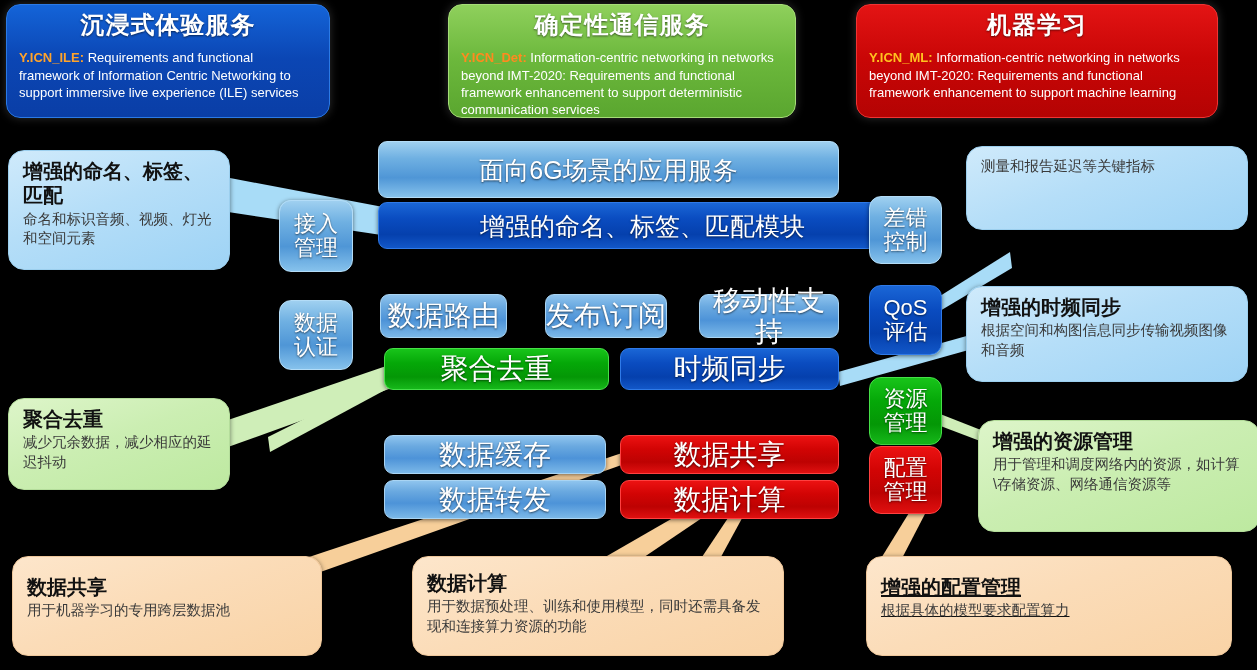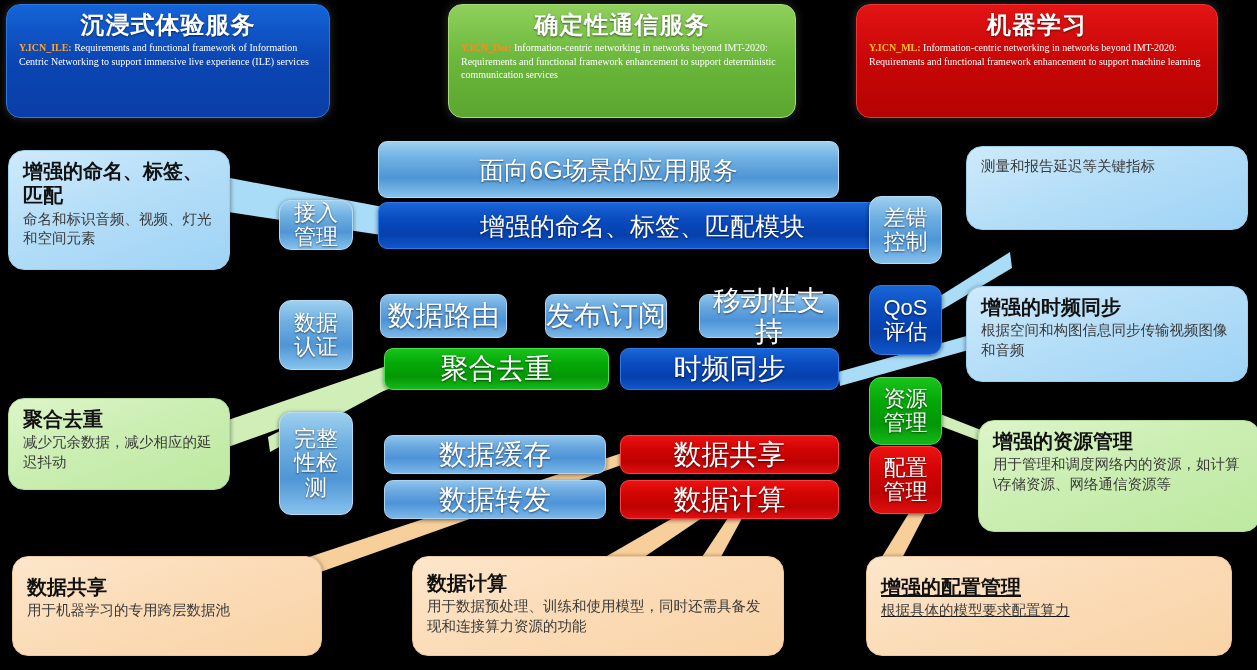--- a/index.html
+++ b/index.html
@@ -3,25 +3,25 @@
 <meta charset="utf-8">
 <style>
   html,body{margin:0;padding:0;background:#000;}
   body{width:1257px;height:670px;overflow:hidden;
        font-family:"Liberation Sans","DejaVu Sans",sans-serif;}
   #stage{position:relative;width:1257px;height:670px;background:#000;}
   .abs{position:absolute;box-sizing:border-box;}
 
   
   .hdr{border-radius:14px;padding:6px 12px 8px 12px;color:#fff;
-       box-shadow:0 0 10px rgba(255,255,255,.18);font-family:Liberation Serif, serif;}
+       box-shadow:0 0 10px rgba(255,255,255,.18);}
   .hdr .h-title{font-size:24px;font-weight:bold;text-align:center;
        line-height:1.18;letter-spacing:1px;
        text-shadow:0 1px 2px rgba(0,0,0,.55);}
-  .hdr .h-body{font-size:10px;line-height:1.33;margin-top:2px;}
+  .hdr .h-body{font-size:13px;line-height:1.33;margin-top:10px;}
   .hdr .code{font-weight:bold;}
   .hdr-blue{background:linear-gradient(180deg,#1464d8 0%,#0b46b4 48%,#0a3ea6 100%);
             border:1px solid #2b7ae6;}
   .hdr-green{background:linear-gradient(180deg,#8fd05c 0%,#6cb83c 48%,#5aa62f 100%);
              border:1px solid #a6dd78;}
   .hdr-red{background:linear-gradient(180deg,#e31414 0%,#c90606 48%,#b40303 100%);
            border:1px solid #f03434;}
 
   
   .box{border-radius:9px;color:#fff;display:flex;align-items:center;
@@ -137,33 +137,28 @@
     <span>数据共享</span>
   </div>
 
   <div class="abs box md b-lightblue" style="left:384px;top:480px;width:222px;height:39px;">
     <span>数据转发</span>
   </div>
   <div class="abs box md b-red" style="left:620px;top:480px;width:219px;height:39px;">
     <span>数据计算</span>
   </div>
 
-  <div class="abs box col-label b-steel" style="left:279px;top:200px;width:74px;height:50px;">
+  <div class="abs box col-label b-steel" style="left:279px;top:200px;width:74px;height:72px;">
     <span>接入</span>
     <span>管理</span>
   </div>
   <div class="abs box col-label b-steel" style="left:279px;top:300px;width:74px;height:70px;">
     <span>数据</span>
     <span>认证</span>
   </div>
-  <div class="abs box col-label b-steel" style="left:279px;top:412px;width:74px;height:103px;">
-    <span>完整</span>
-    <span>性检</span>
-    <span>测</span>
-  </div>
 
   <div class="abs box col-label b-steel" style="left:869px;top:196px;width:73px;height:68px;">
     <span>差错</span>
     <span>控制</span>
   </div>
   <div class="abs box col-label b-deepblue" style="left:869px;top:285px;width:73px;height:70px;">
     <span>QoS</span>
     <span>评估</span>
   </div>
   <div class="abs box col-label b-green" style="left:869px;top:377px;width:73px;height:68px;">

